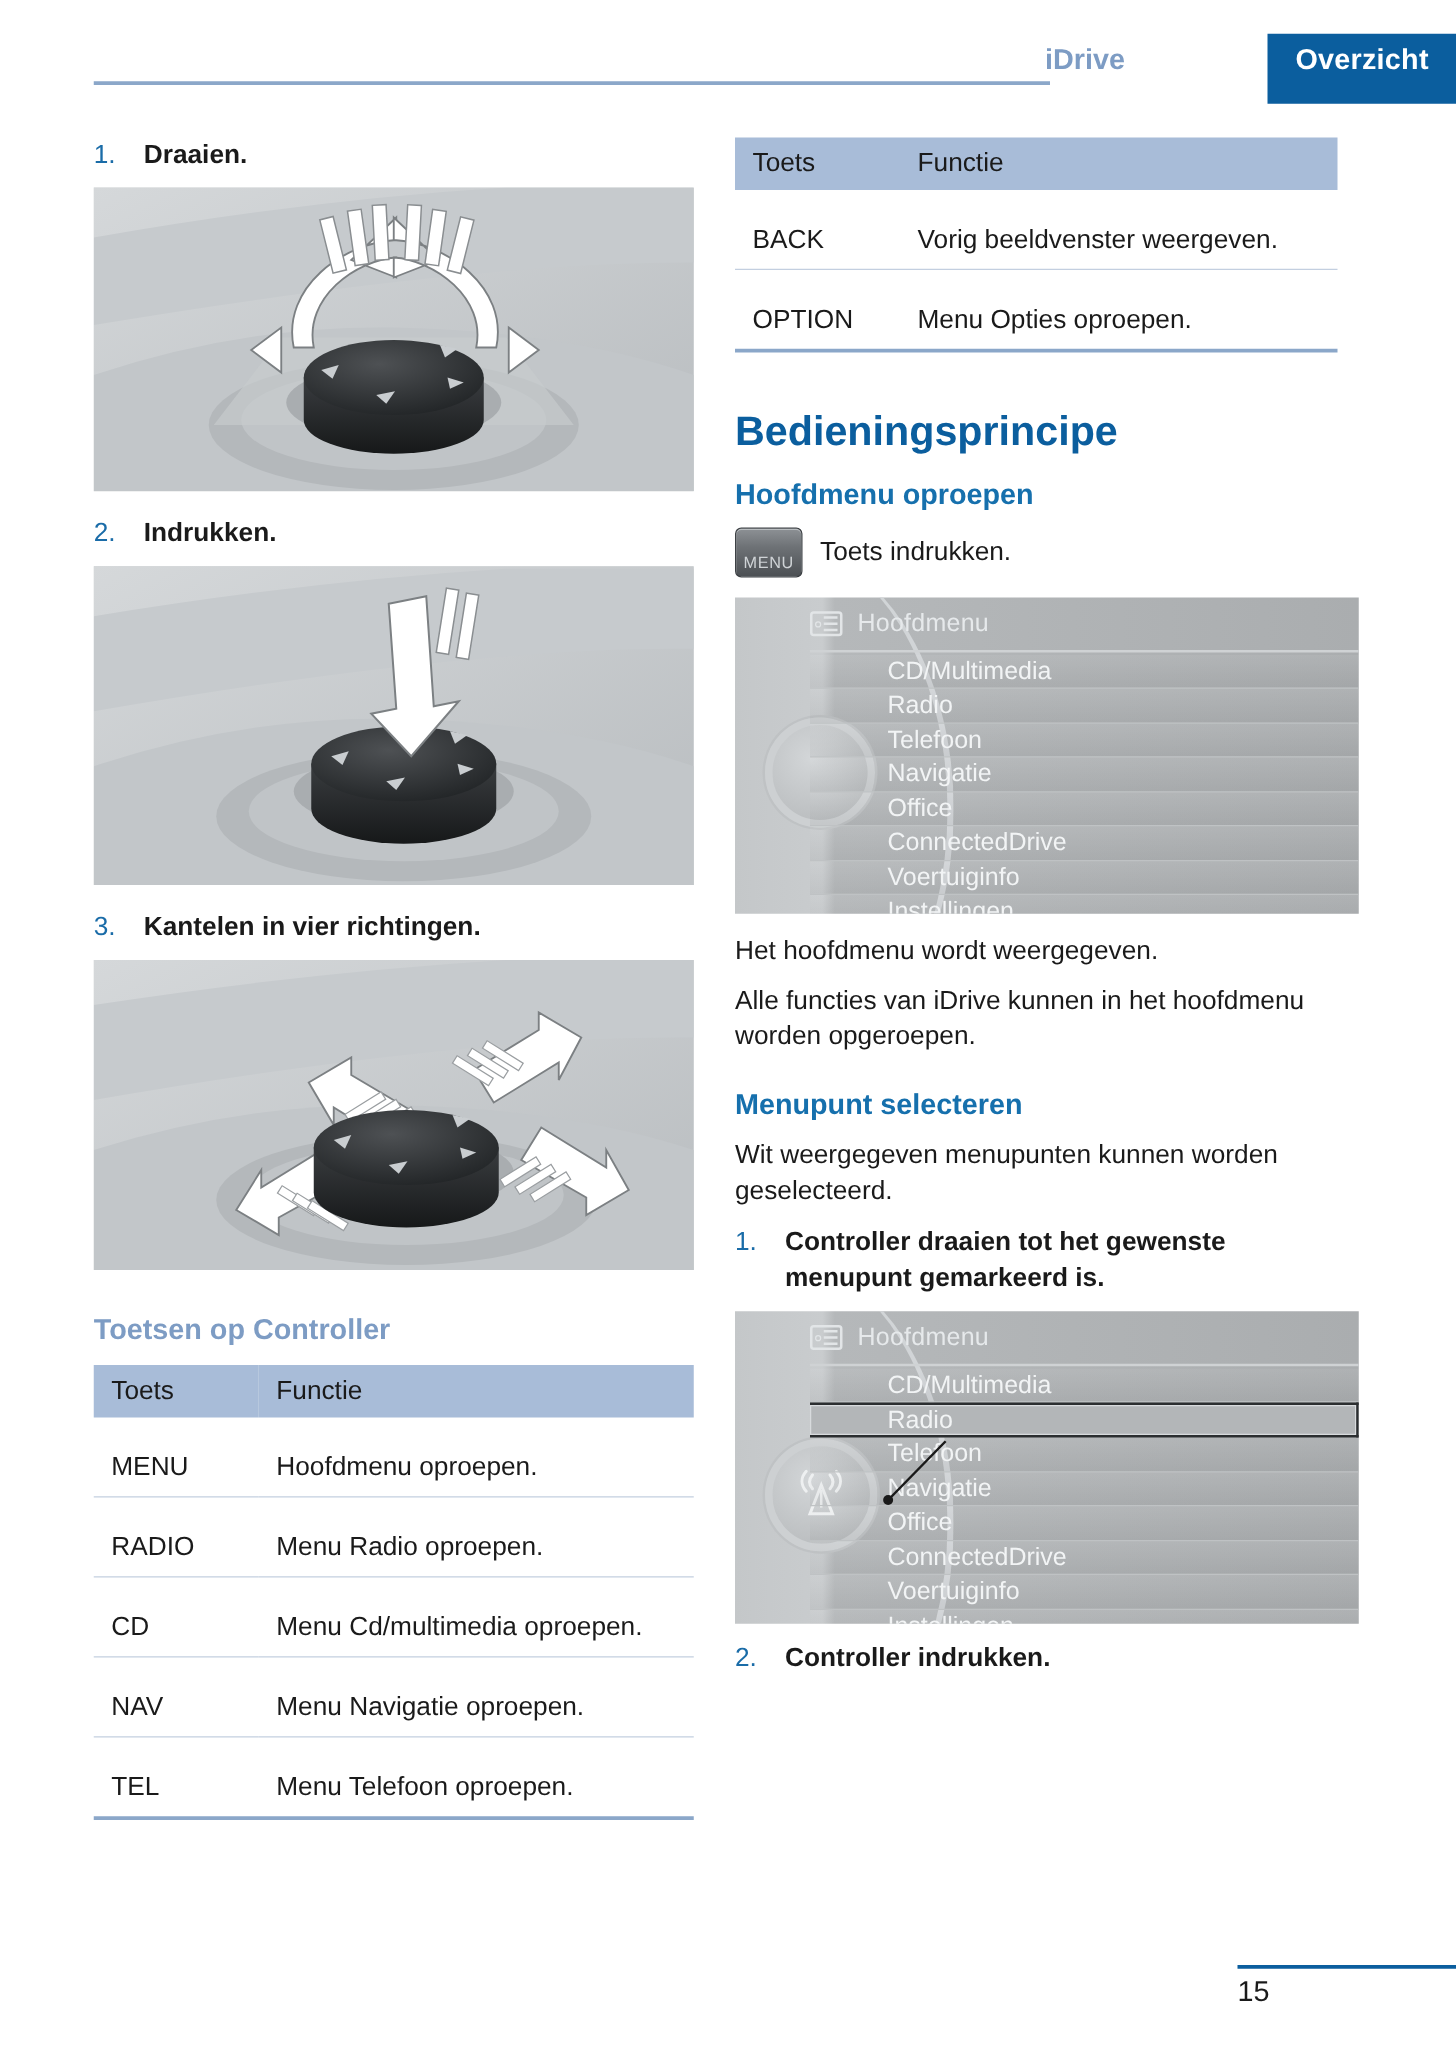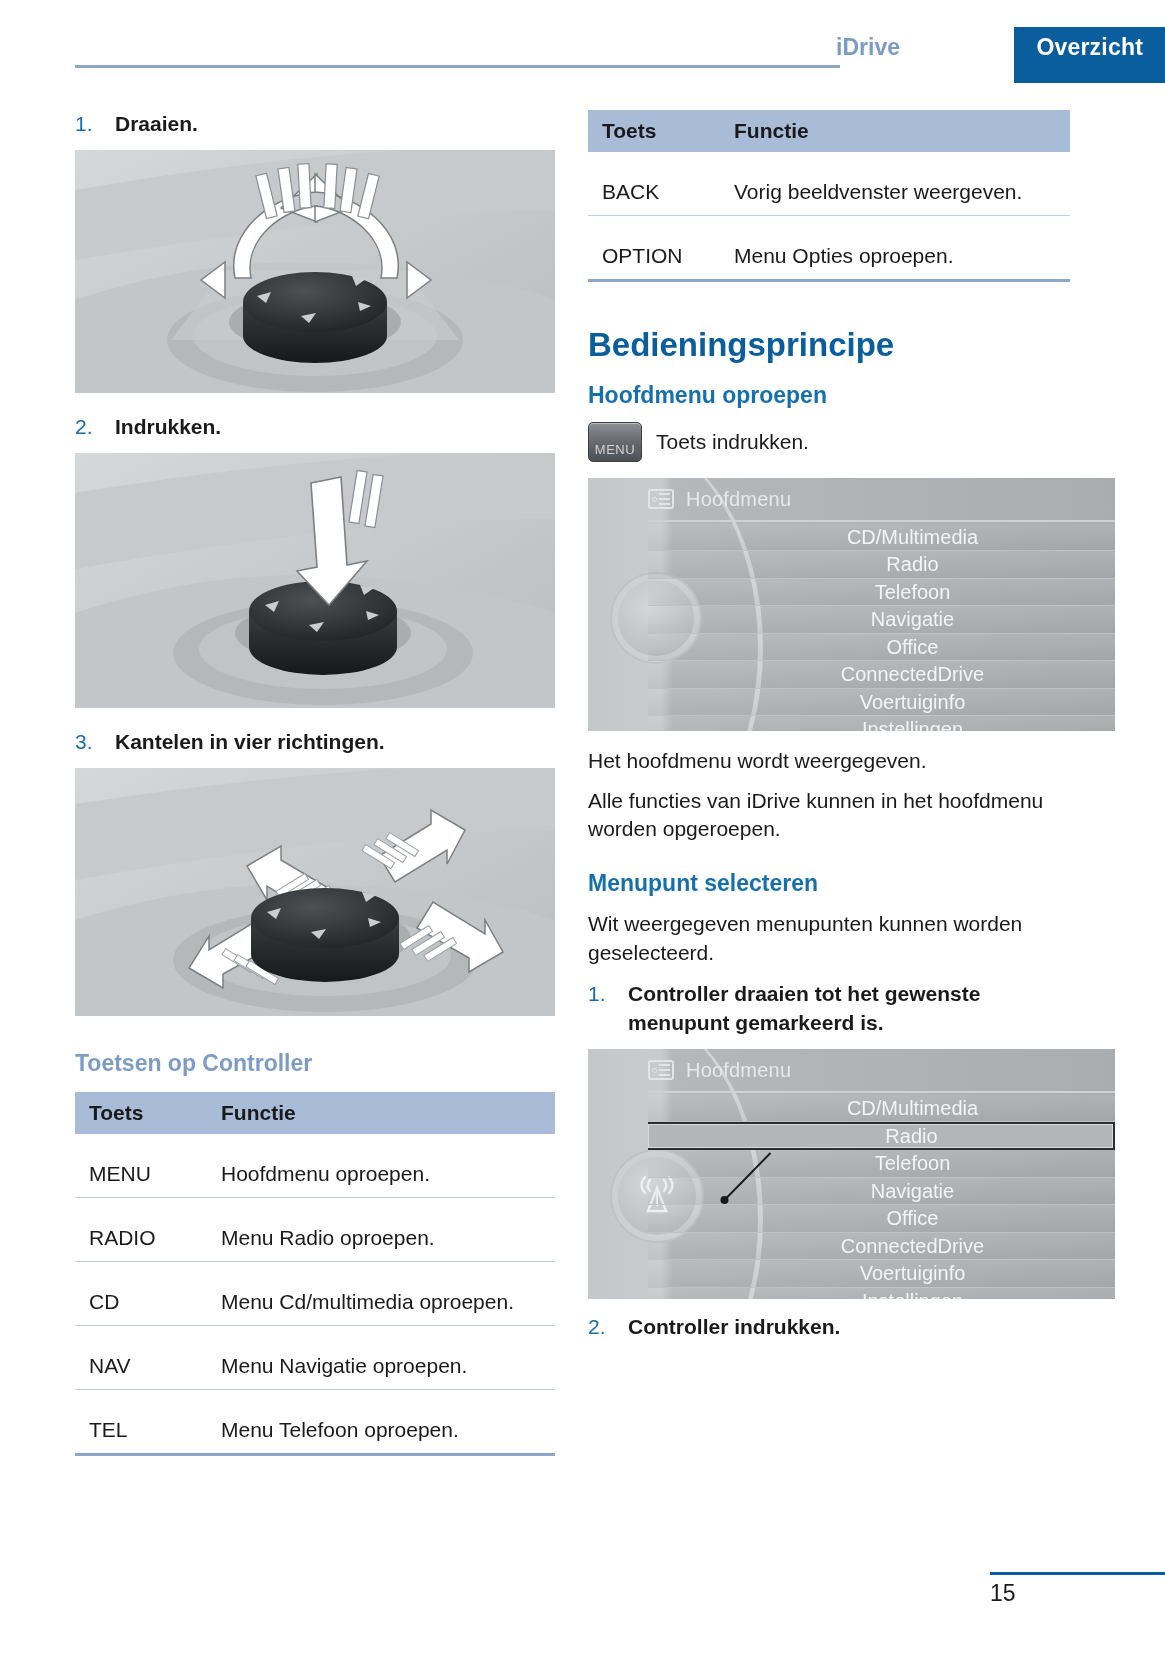--- a/index.html
+++ b/index.html
@@ -50,21 +50,21 @@
     color:#1670ad;font-weight:bold;font-size:23px;margin:0 0 12px 0;line-height:1.2;
   }
   .h2-lightblue{
     color:#7d9cc4;font-weight:bold;font-size:23px;margin:0 0 14px 0;line-height:1.2;
   }
   p.body{font-size:21px;line-height:1.38;margin:0 0 11px 0;}
 
   
   table.kv{border-collapse:collapse;width:100%;font-size:21px;}
   table.kv thead th{
-    background:#a8bcd8;font-weight:bold;text-align:left;
+    background:#a8bcd8;font-weight:normal;text-align:left;
     padding:9px 0 9px 14px;color:#1a1a1a;font-size:21px;
   }
   table.kv tbody td{
     padding:28px 0 11px 14px;border-bottom:1px solid #c3cfe0;
     vertical-align:top;
   }
   table.kv tbody tr:last-child td{border-bottom:none;}
   table.kv .c1{width:118px;}
   .tbl-bottom{height:3px;background:#8ba7c9;width:100%;}
 
@@ -80,21 +80,20 @@
   .keybtn span{
     color:#cfd3d6;font-size:13px;letter-spacing:.5px;line-height:1;
     padding-bottom:5px;font-family:"Liberation Sans",sans-serif;
   }
   .keytxt{font-size:21px;}
 
   
   .idrive{
     width:499px;position:relative;overflow:hidden;
     background:linear-gradient(90deg,#c4c7c9 0%,#c9ccce 14%,#b5b8ba 16%,#aaadaf 100%);
-    padding-left:28px;
   }
   .idrive.s1{height:253px;}
   .idrive.s2{height:250px;}
   .id-arc{
     position:absolute;left:-60px;top:-40px;width:230px;height:420px;
     border-right:5px solid #d3d6d8;border-radius:0 58% 58% 0/0 50% 50% 0;
     opacity:.95;
   }
   .id-knob{
     position:absolute;left:24px;border-radius:50%;
@@ -110,21 +109,21 @@
     display:flex;align-items:center;justify-content:center;gap:2px;
     box-sizing:border-box;
   }
   .id-title-icon i{
     display:block;width:11px;height:2px;background:#e2e5e7;margin:1.5px 0;
   }
   .id-title-icon .bars{display:flex;flex-direction:column;}
   .id-title-icon .dot{width:5px;height:5px;border-radius:50%;border:1.5px solid #e2e5e7;box-sizing:border-box;}
   .id-title-txt{color:#e6e9eb;font-size:20px;letter-spacing:.2px;}
   .id-hdr-line{position:absolute;left:60px;right:0;top:42px;height:2px;background:#cfd2d4;}
-  .id-list{position:absolute;left:60px;right:0;top:46px;text-align:center;}
+  .id-list{position:absolute;left:60px;right:0;top:46px;}
   .id-item{
     height:26.5px;line-height:26.5px;color:#f2f4f5;font-size:20px;
     padding-left:62px;border-bottom:1px solid #bfc2c4;
     background:linear-gradient(180deg,rgba(255,255,255,.06),rgba(0,0,0,.04));
     position:relative;white-space:nowrap;
   }
   .id-item.sel{
     background:#b3b6b8;border:2px solid #2b2e30;border-left:none;
     box-shadow:inset 0 0 0 1px #d8dbdd;
     height:28px;line-height:24px;box-sizing:border-box;

